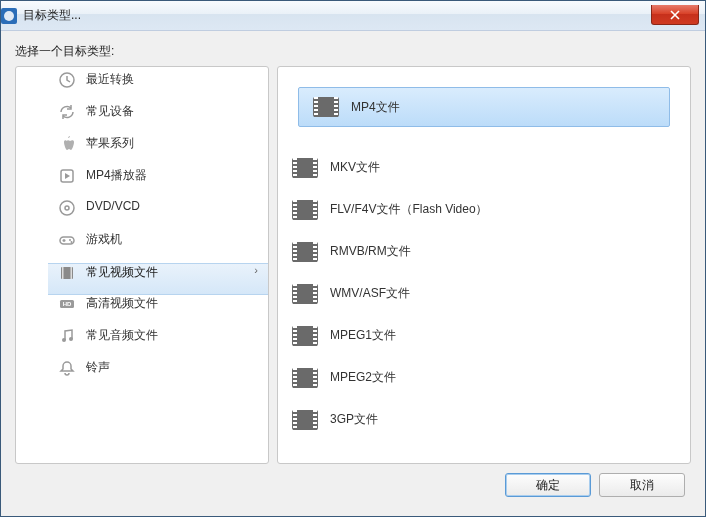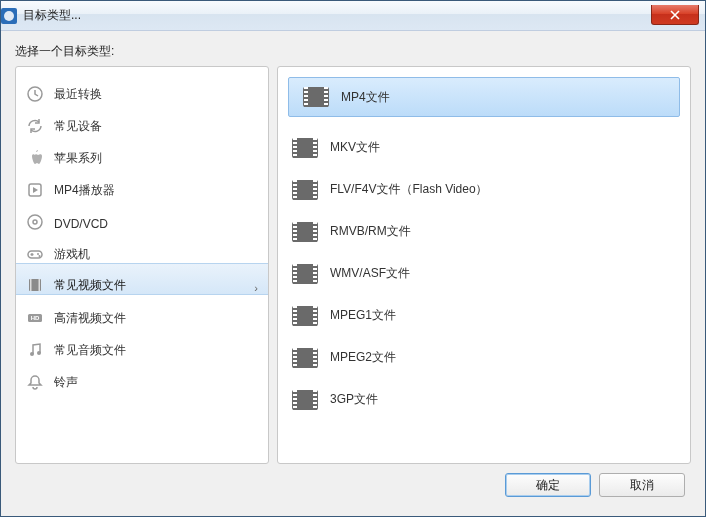--- a/index.html
+++ b/index.html
@@ -49,23 +49,23 @@
 .panel {
   background: #fff;
   border: 1px solid #c8c8c8;
   border-radius: 3px;
   overflow: hidden;
 }
 .panel-left { width: 254px; padding: 4px 0; }
 .panel-right { flex: 1; position: relative; display: flex; }
 
 .cat-item {
-  height: 32px; display: flex; align-items: flex-end;
+  height: 32px; display: flex; align-items: flex-start;
   padding: 0 10px; font-size: 12px; color: #333;
-  cursor: default; position: relative;
+  cursor: default; position: relative; margin-left: 32px;
 }
 .cat-item .chev { margin-left: auto; color: #666; font-size: 11px; }
 .cat-item.selected {
   background: linear-gradient(to bottom, #e9f2fb 0%, #d5e7f8 100%);
   border-top: 1px solid #b7d4ef;
   border-bottom: 1px solid #b7d4ef;
   color: #1a1a1a;
 }
 .cat-icon {
   width: 18px; height: 18px; margin-right: 10px;
@@ -84,21 +84,21 @@
 
 .fmt-item {
   height: 42px; display: flex; align-items: center;
   padding: 0 14px; font-size: 12px; color: #333;
   border-bottom: 1px solid #fff;
 }
 .fmt-item.selected {
   background: linear-gradient(to bottom, #d9ecfd 0%, #bcdcf9 100%);
   border: 1px solid #8fbce8;
   border-radius: 2px;
-  margin: 10px;
+  margin: 20px;
   height: 40px;
 }
 .fmt-item.hover {
   background: #eef6fd;
   border: 1px solid #d0e4f5;
   border-radius: 2px;
   margin: 2px;
   height: 40px;
 }
 .fmt-icon {

